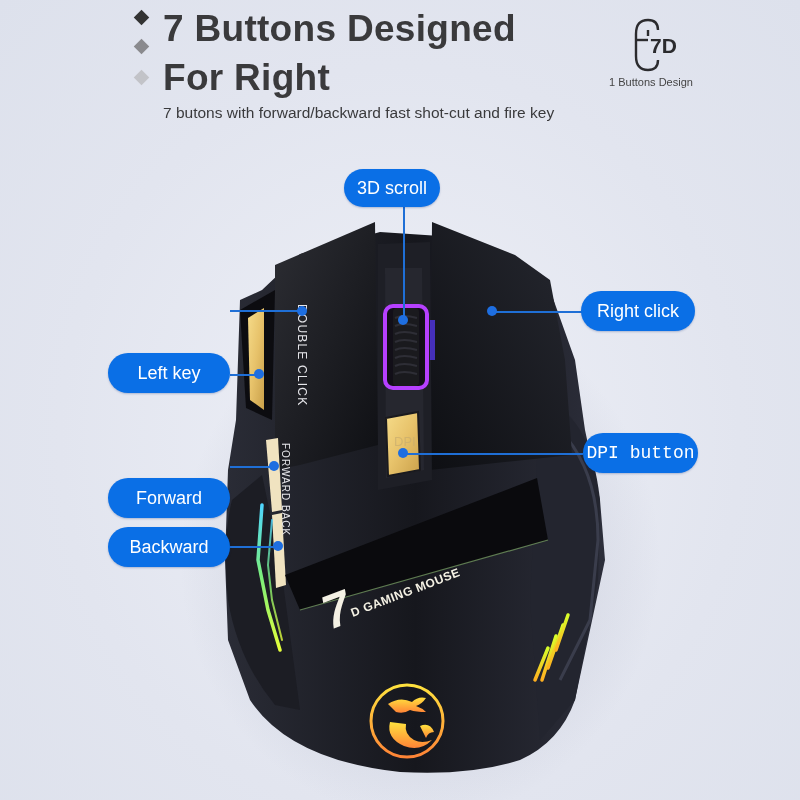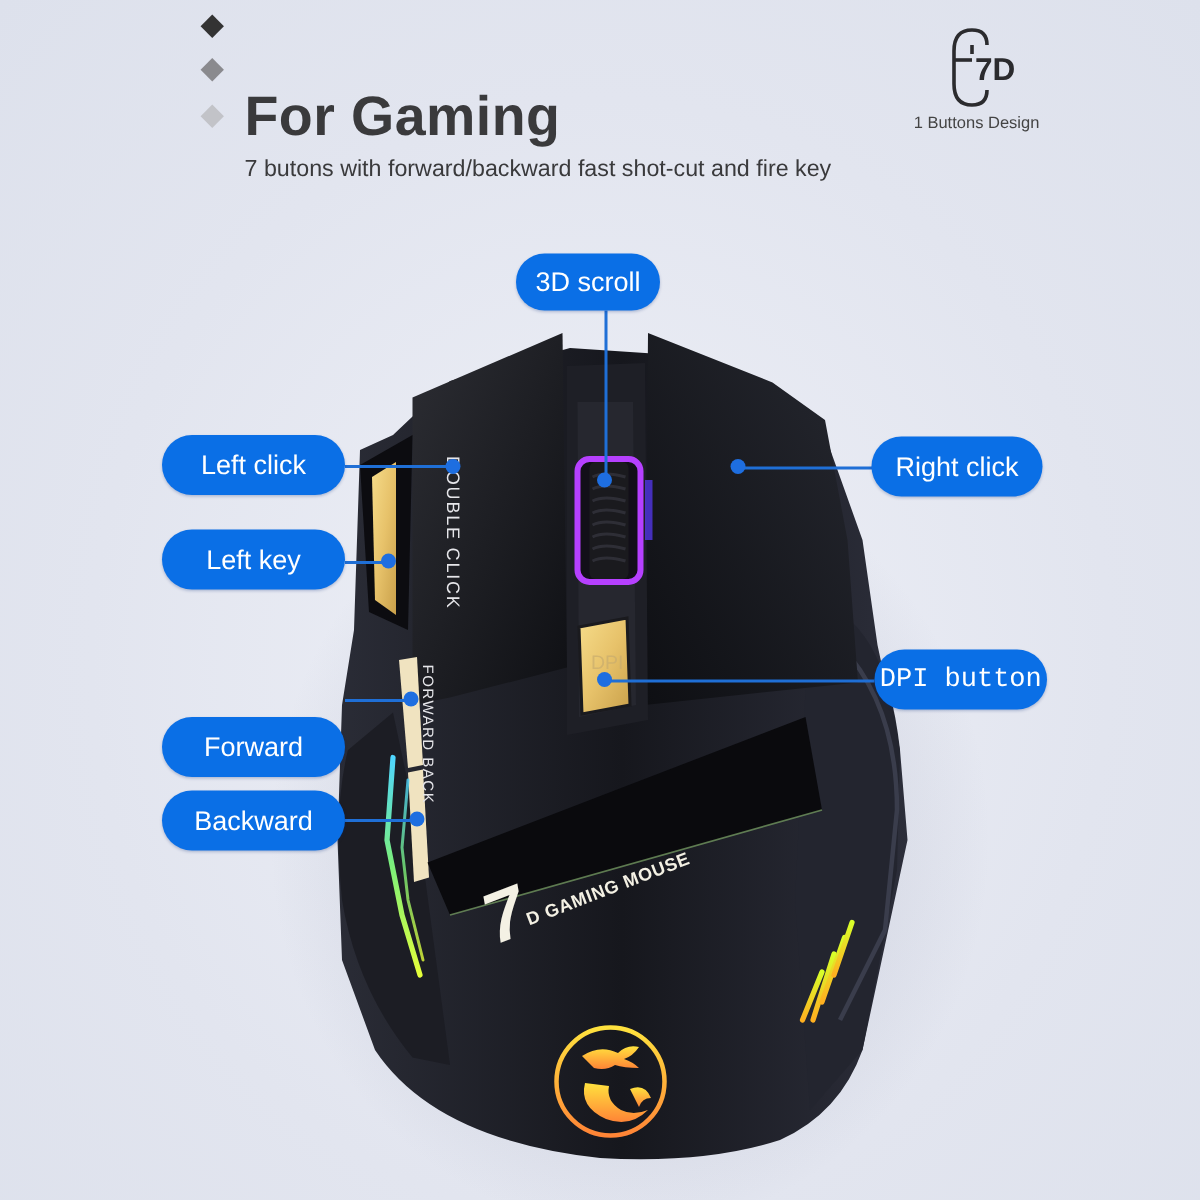--- a/index.html
+++ b/index.html
@@ -36,21 +36,22 @@
   svg.mouse { position: absolute; left: 0; top: 0; }
 </style>
 </head>
 <body>
 
 <div class="stage">
 
   <div class="diamond d1"></div>
   <div class="diamond d2"></div>
   <div class="diamond d3"></div>
-  <div class="title title-2">For Gaming</div>
+  <div class="title title-1">7 Buttons Designed</div>
+  <div class="title title-2">For Right</div>
   <div class="subtitle">7 butons with forward/backward fast shot-cut and fire key</div>
 
   <svg class="badge" viewBox="0 0 90 82">
     <path d="M26 26 Q26 12 38 12 Q48 12 48 22" fill="none" stroke="#2b2b2e" stroke-width="2.4"></path>
     <path d="M26 26 L26 48 Q26 62 38 62 Q48 62 48 52" fill="none" stroke="#2b2b2e" stroke-width="2.4"></path>
     <line x1="26" y1="32" x2="38" y2="32" stroke="#2b2b2e" stroke-width="2.4"></line>
     <line x1="38" y1="22" x2="38" y2="28" stroke="#2b2b2e" stroke-width="2.4"></line>
     <text x="40" y="45" font-family="Liberation Sans, sans-serif" font-weight="bold" font-size="21" fill="#2b2b2e">7D</text>
   </svg>
   <div class="badge-caption">1 Buttons Design</div>
@@ -172,19 +173,18 @@
 
   <div class="dot" style="left:398px; top:315px;"></div>
   <div class="dot" style="left:297px; top:306px;"></div>
   <div class="dot" style="left:254px; top:369px;"></div>
   <div class="dot" style="left:269px; top:461px;"></div>
   <div class="dot" style="left:273px; top:541px;"></div>
   <div class="dot" style="left:487px; top:306px;"></div>
   <div class="dot" style="left:398px; top:448px;"></div>
 
   <div class="pill" style="left:344px; top:169px; width:96px; height:38px;">3D scroll</div>
-  <div class="pill" style="left:108px; top:290px; width:122px;">Left click</div>
   <div class="pill" style="left:108px; top:353px; width:122px;">Left key</div>
   <div class="pill" style="left:108px; top:446px; width:122px;margin-top:32px;">Forward</div>
   <div class="pill" style="left:581px; top:291px; width:114px;">Right click</div>
   <div class="pill" style="left:108px; top:527px; width:122px;">Backward</div>
   <div class="pill" style="left:583px; top:433px; width:115px;font-family:Liberation Mono, monospace;">DPI button</div>
 </div>
 
 </body></html>

